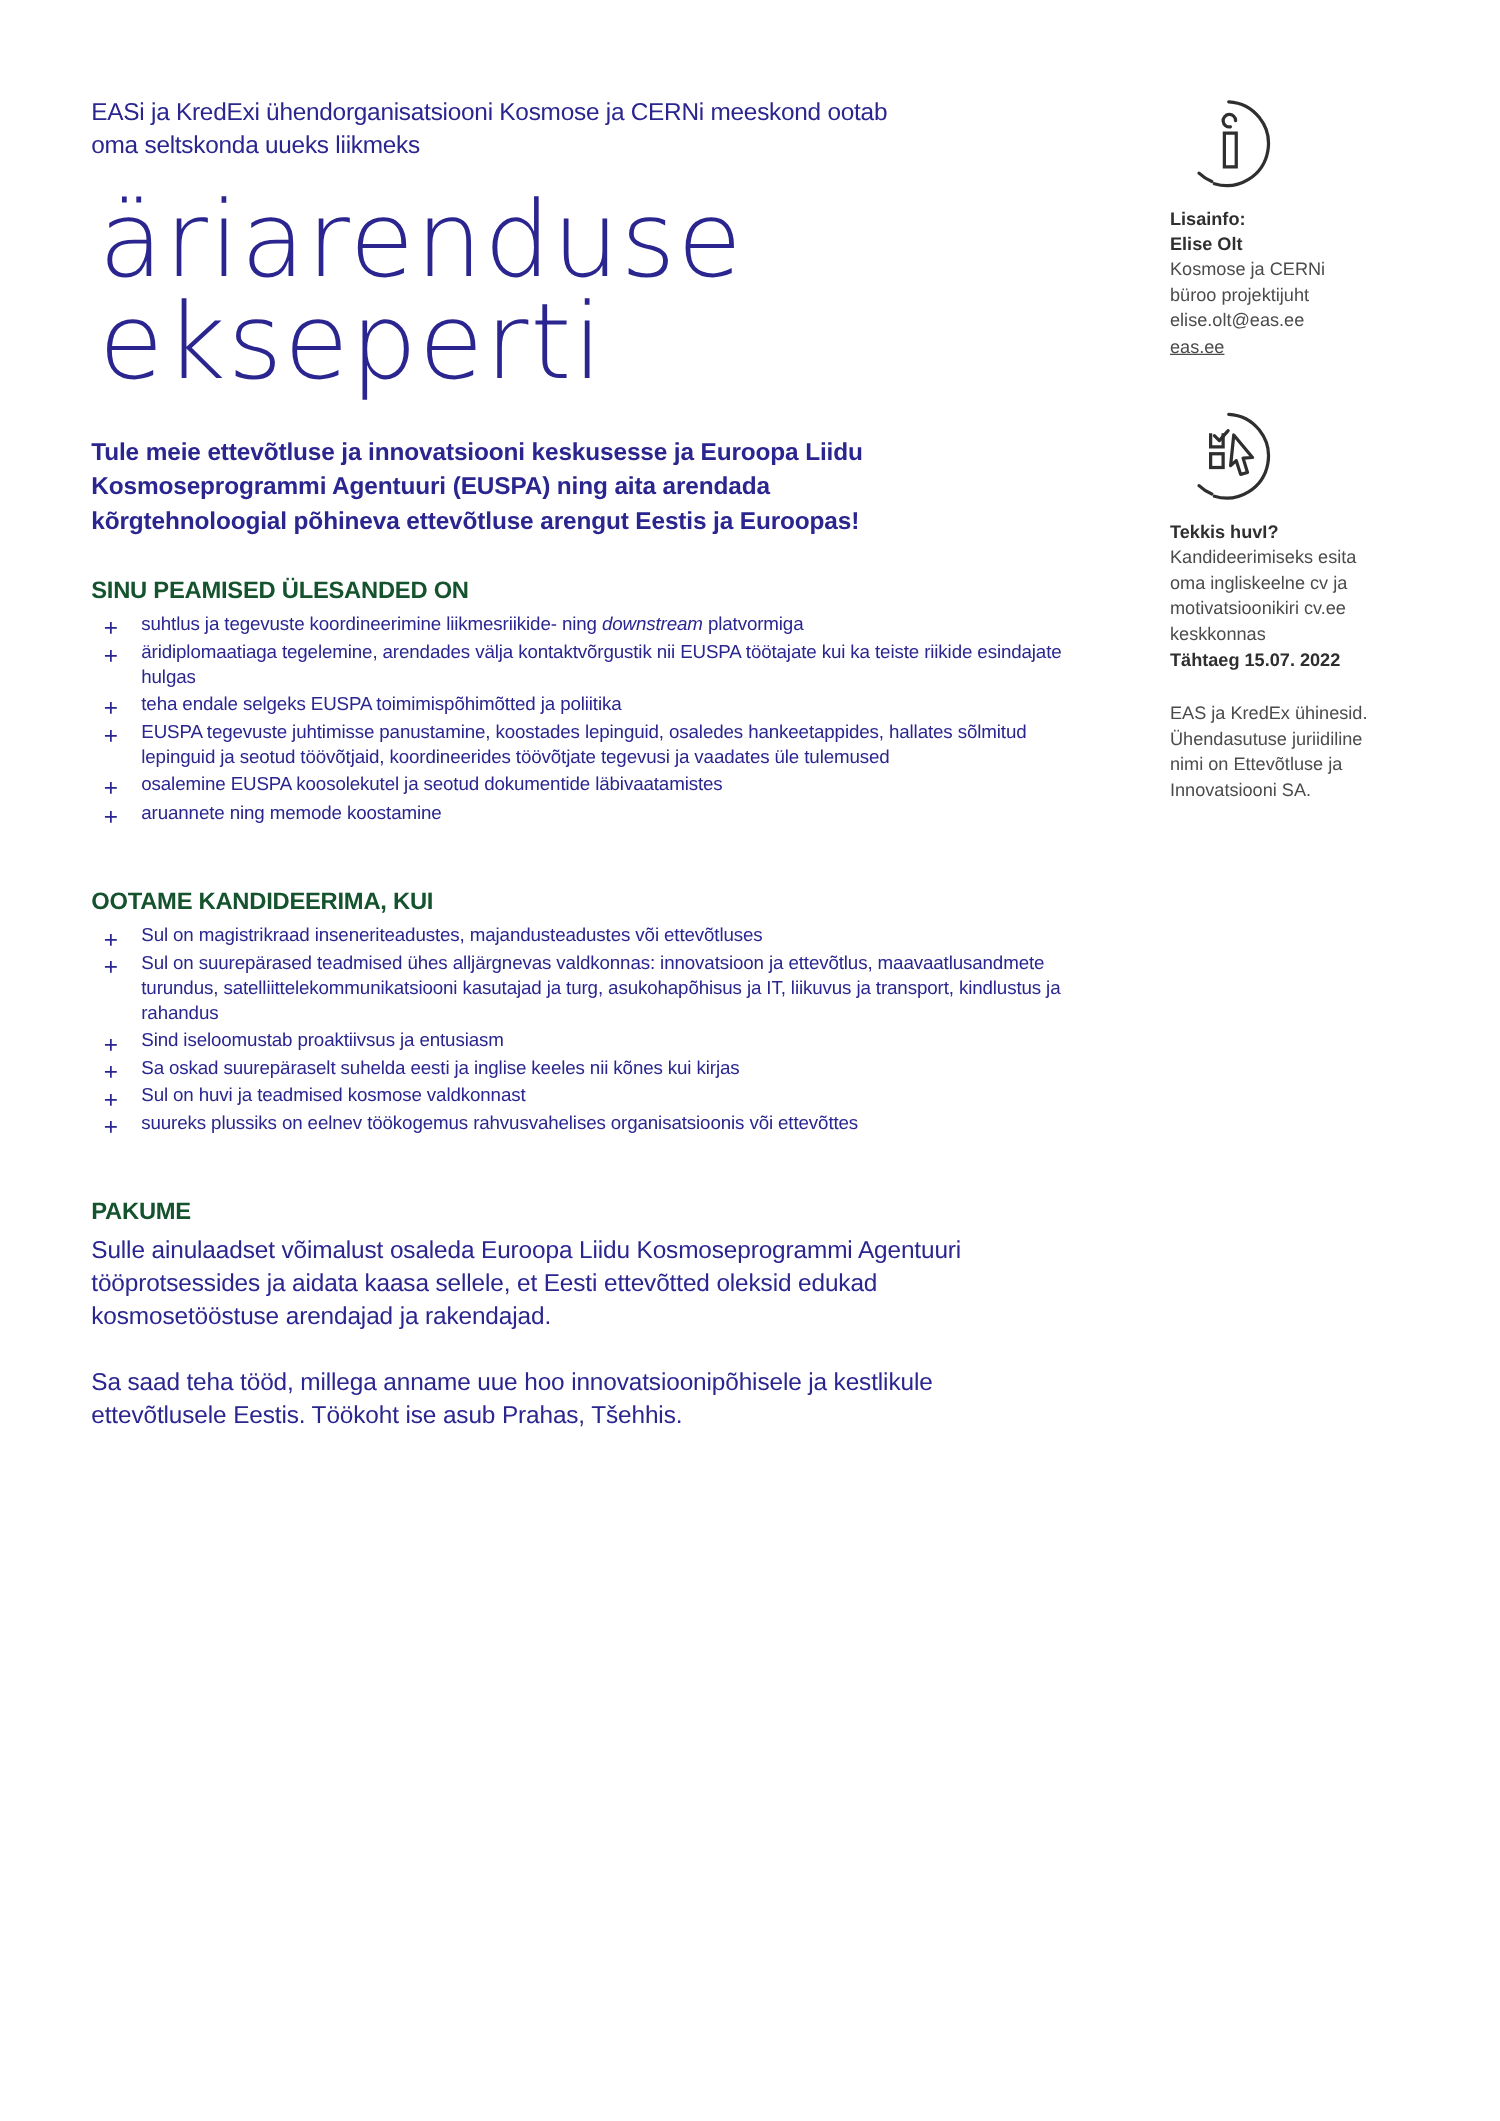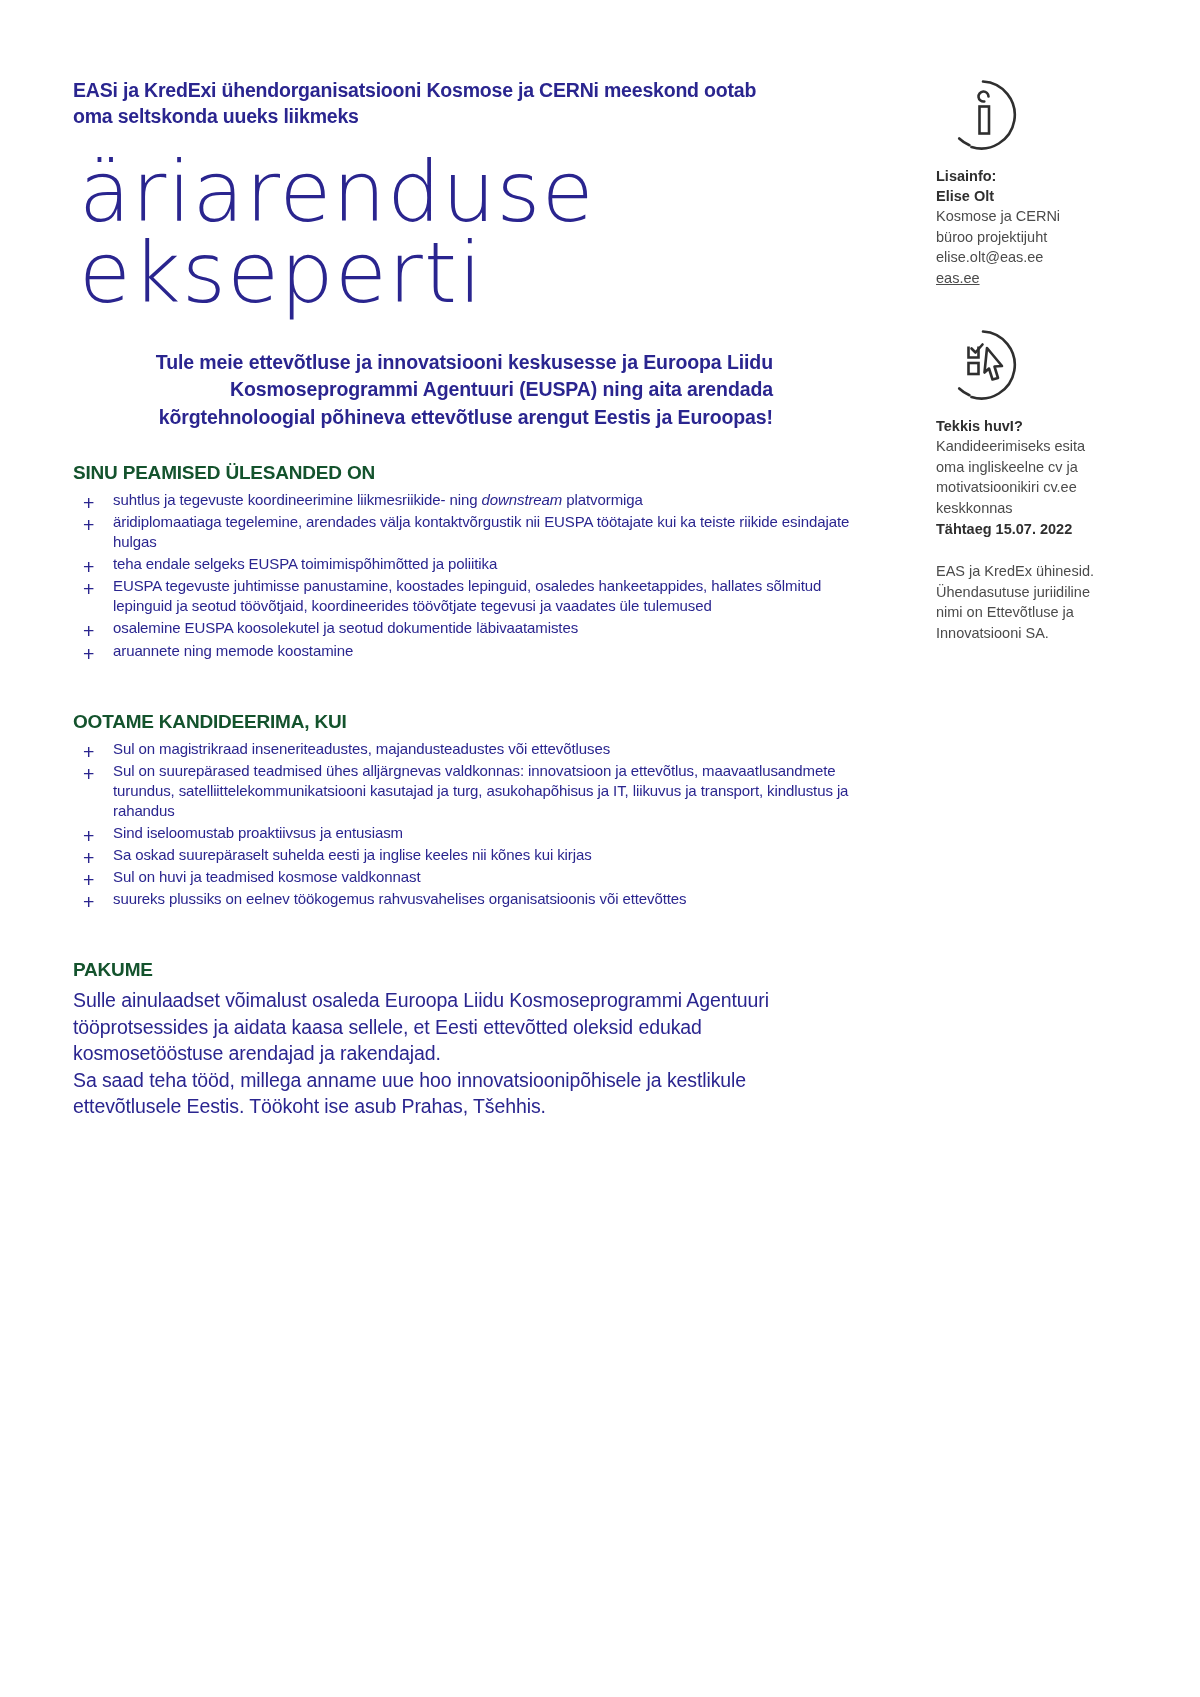--- a/index.html
+++ b/index.html
@@ -34,21 +34,21 @@
   .side-col {
     width: 185px;
     margin-left: 73px;
     flex: 0 0 auto;
     color: #3a3a3a;
   }
 
   
   .kicker {
     font-size: 19.5px;
-    font-weight: bold;
+    font-weight: normal;
     line-height: 1.33;
     letter-spacing: -0.2px;
     color: #2a258f;
     margin: 0 0 22px 0;
     max-width: 770px;
   }
   .kicker span { display: block; }
 
   .bigtitle {
     margin: 0 0 34px 0;
@@ -67,21 +67,21 @@
 
   .lead {
     font-size: 19.5px;
     font-weight: bold;
     line-height: 1.42;
     color: #2a258f;
     letter-spacing: -0.1px;
     margin: 0 0 30px 0;
     max-width: 700px;
   }
-  .lead span { display: block; text-align: right; }
+  .lead span { display: block; }
 
   h2.section {
     font-size: 19px;
     font-weight: bold;
     color: #14532d;
     letter-spacing: -0.2px;
     margin: 0 0 6px 0;
   }
   h2.section.spaced { margin-top: 50px; }
 
@@ -113,21 +113,21 @@
 
   p.body {
     font-size: 19.5px;
     line-height: 1.36;
     color: #2a258f;
     margin: 0 0 0 0;
     font-weight: 400;
     letter-spacing: -0.1px;
     max-width: 780px;
   }
-  p.body.gap { }
+  p.body.gap { margin-top: 26px; }
 
   
   .side-block { margin-bottom: 40px; }
   .icon-wrap {
     width: 74px;
     height: 74px;
     margin: 0 0 14px 10px;
   }
   .icon-wrap svg { display: block; }
 

